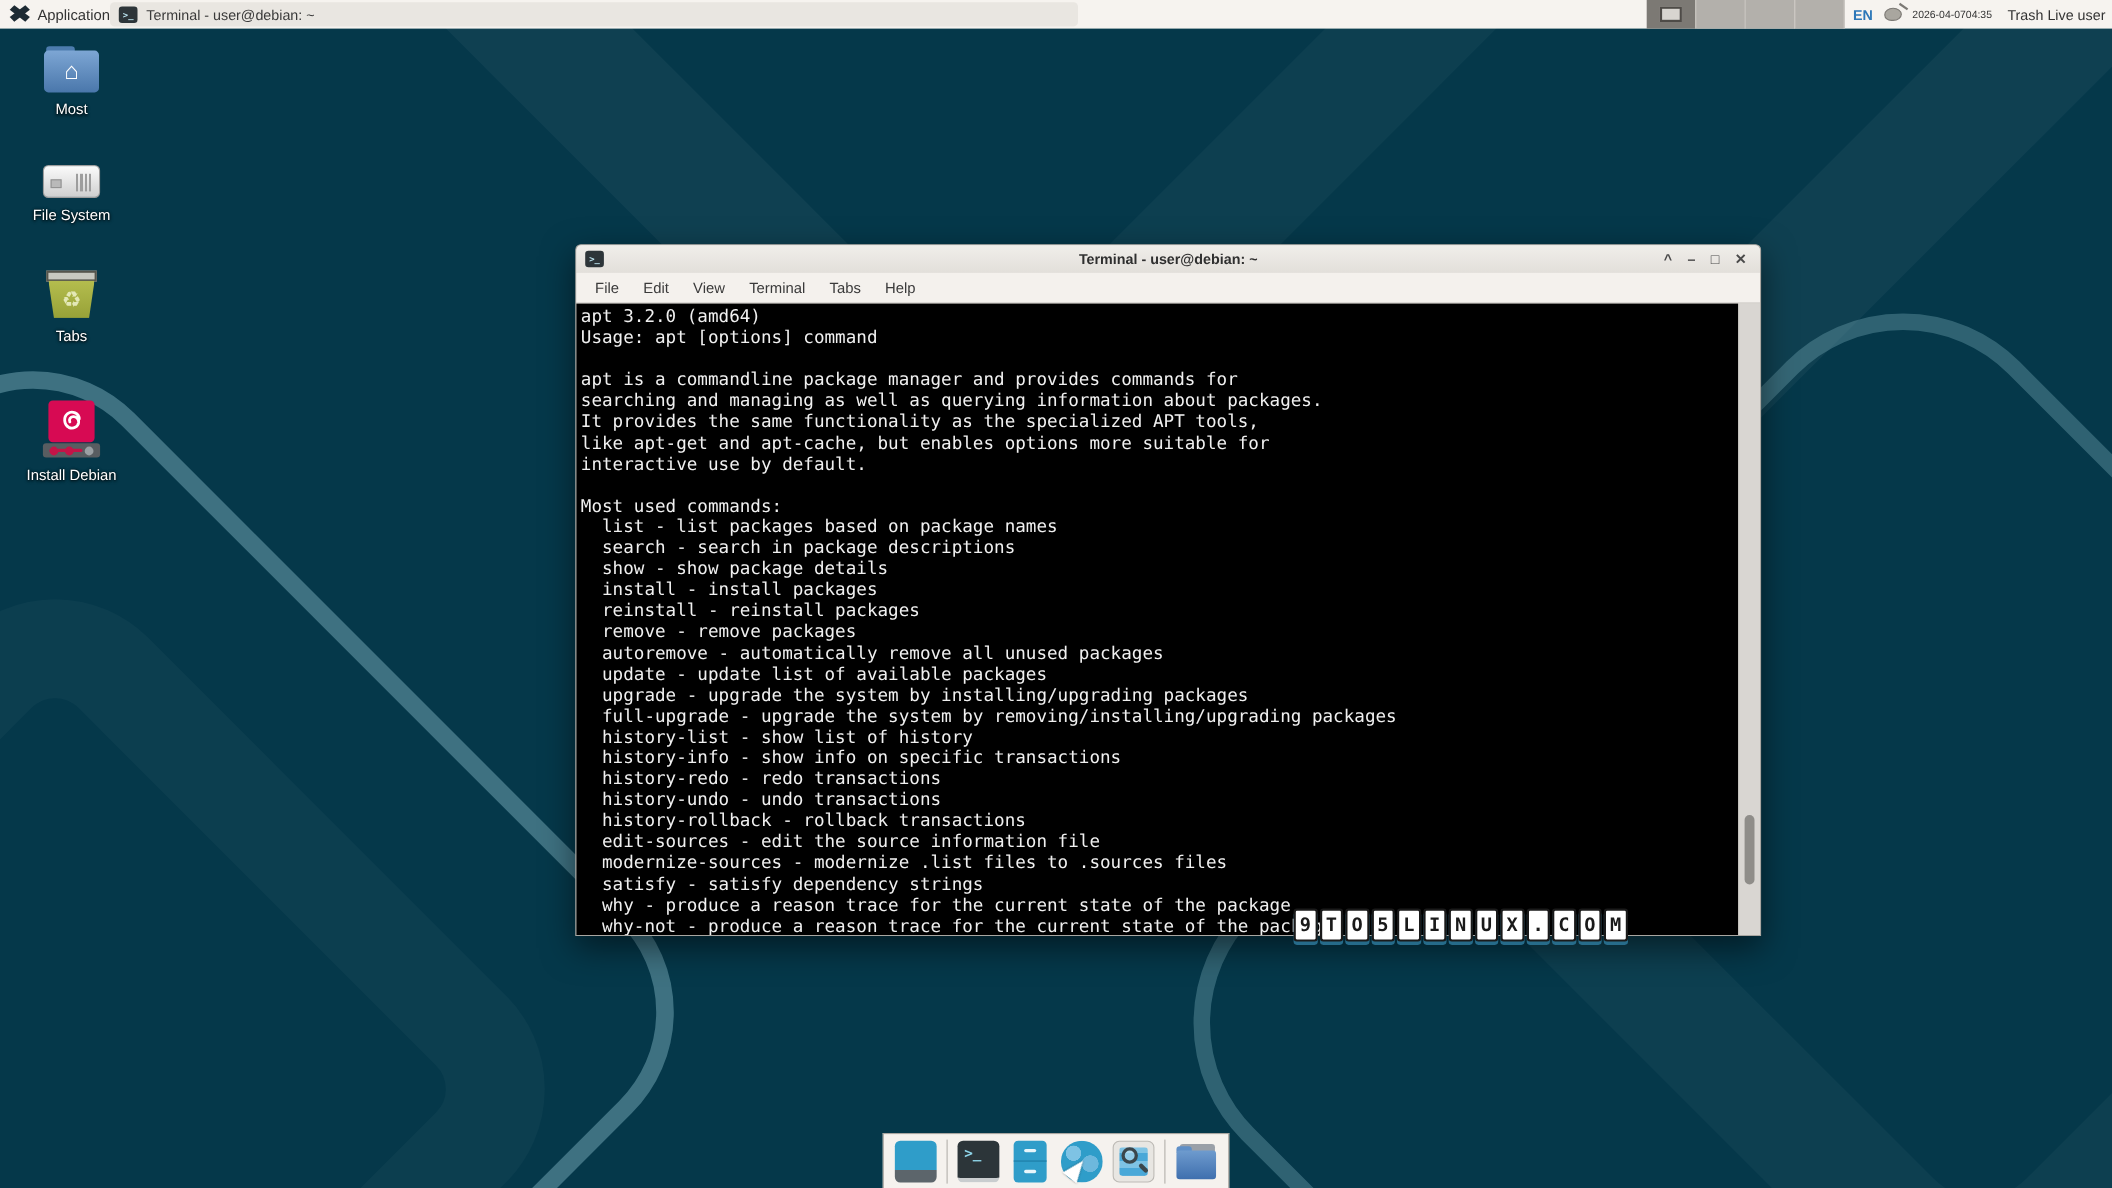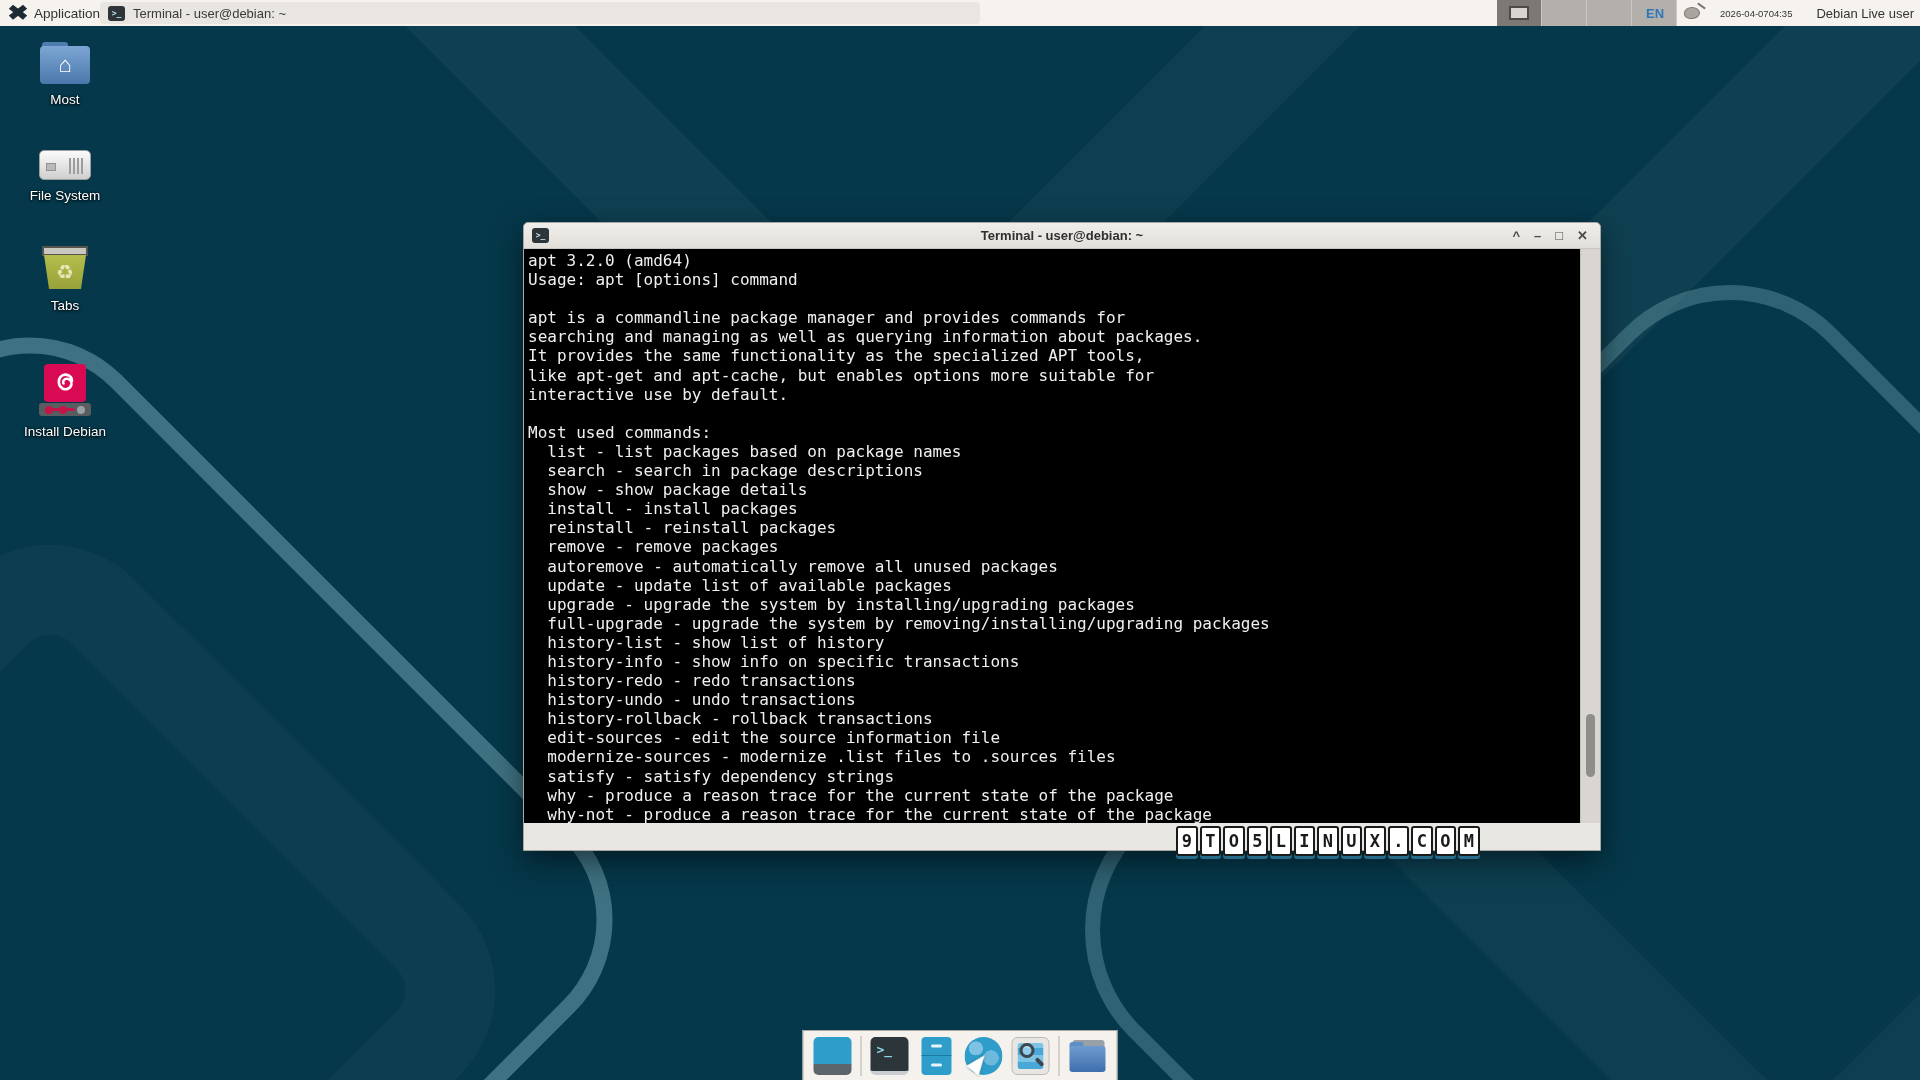--- a/index.html
+++ b/index.html
@@ -19,21 +19,21 @@
   .apps { display:flex; align-items:center; gap:6px; padding:0 8px; height:26px; }
   .apps-label { font-size:13.5px; color:#333; }
   .grip { color:#b7b4af; font-size:12px; letter-spacing:1px; margin:0 2px; }
   .task-btn { position:absolute; left:100px; top:2px; width:880px; height:22px; background:#e9e6e1; border-radius:4px; display:flex; align-items:center; padding:0 8px; gap:8px; }
   .task-btn .label { font-size:13px; color:#3a3a3a; }
   .mini-term { width:17px; height:15px; background:#2d3539; border-radius:3px; color:#bfe8f4; font:bold 8px "DejaVu Sans Mono",monospace; display:flex; align-items:center; justify-content:center; }
   .ws-switcher { position:absolute; left:1497px; top:0; height:26px; display:flex; }
   .ws { width:45px; height:26px; background:#b3b0ab; border-right:1px solid #ccc9c4; display:flex; align-items:center; justify-content:center; }
   .ws.active { background:#7c7974; }
   .ws .mini-win { width:20px; height:14px; background:#d8d5d0; border:2px solid #4e4b47; }
-  .status { position:absolute; right:6px; top:0; height:26px; display:flex; align-items:center; gap:20px; }
+  .status { position:absolute; right:6px; top:0; height:26px; display:flex; align-items:center; gap:10px; }
   .lang { font-weight:bold; font-size:13px; color:#2d77b8; }
   .kb-icon { width:16px; height:12px; background:#a9a69f; border:1px solid #7c7974; border-radius:50% 50% 50% 40%; position:relative; }
   .kb-icon::after { content:""; position:absolute; width:9px; height:2px; background:#7c7974; right:-7px; top:-3px; transform:rotate(35deg); }
   .clock { display:flex; flex-direction:row; align-items:center; font-size:9.5px; color:#333; line-height:11px; }
   .user { font-size:13px; color:#333; margin-left:4px; }
   .xfce-logo { width:20px; height:18px; }
 
   
   .dicon { position:absolute; left:10px; width:110px; display:flex; flex-direction:column; align-items:center; gap:8px; z-index:5; }
   .dicon .lbl { color:#fff; font-size:13.5px; text-shadow:0 1px 3px rgba(0,0,0,.95), 0 0 2px rgba(0,0,0,.8); }
@@ -129,21 +129,21 @@
     <div class="ws"></div>
   </div>
 
   <div class="status">
     <span class="lang">EN</span>
     <span class="kb-icon"></span>
     <div class="clock">
       <span>2026-04-07</span>
       <span>04:35</span>
     </div>
-    <span class="user">Debian Live user</span>
+    <span class="user">Trash Live user</span>
   </div>
 </div>
 
 <div class="dicon" style="top:42px;">
   <div class="ic-home">
     <div class="back"></div>
       <div class="body">⌂</div>
   </div>
   <span class="lbl">Most</span>
 </div>
@@ -177,20 +177,28 @@
 <div class="win">
   <div class="titlebar">
     <span class="title">Terminal - user@debian: ~</span>
     <span class="tb-icon">&gt;_</span>
     <div class="tb-btns">
       <span>^</span>
       <span>–</span>
       <span>□</span>
       <span>✕</span>
     </div>
+  </div>
+  <div class="menubar">
+    <span>File</span>
+    <span>Edit</span>
+    <span>View</span>
+    <span>Terminal</span>
+    <span>Tabs</span>
+    <span>Help</span>
   </div>
   <div class="content">
     <pre class="term">apt 3.2.0 (amd64)
 Usage: apt [options] command
 
 apt is a commandline package manager and provides commands for
 searching and managing as well as querying information about packages.
 It provides the same functionality as the specialized APT tools,
 like apt-get and apt-cache, but enables options more suitable for
 interactive use by default.

